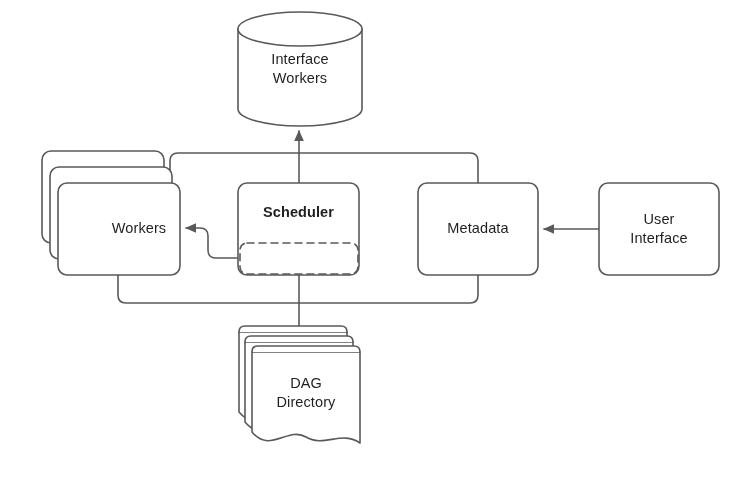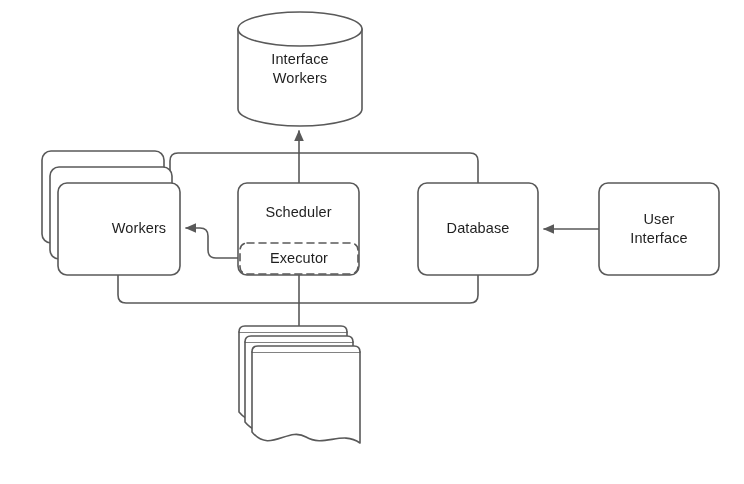--- a/index.html
+++ b/index.html
@@ -115,31 +115,32 @@
 
   <div class="node-label" style="left:238px; top:38px; width:124px; height:62px;">
     <span class="label-line">Interface</span>
     <span class="label-line">Workers</span>
   </div>
 
   <div class="node-label" style="left:58px; top:183px; width:122px; height:92px;margin-left:20px;">
     <span class="label-line">Workers</span>
   </div>
 
-  <div class="node-label" style="left:238px; top:183px; width:121px; height:60px;">
+  <div class="node-label" style="left:238px; top:183px; width:121px; height:60px;font-weight:bold;">
     <span class="label-line">Scheduler</span>
   </div>
 
-  <div class="node-label" style="left:240px; top:243px; width:118px; height:31px;">
-    <span class="label-line">Executor</span>
-  </div>
 
   <div class="node-label" style="left:418px; top:183px; width:120px; height:92px;">
-    <span class="label-line">Database</span>
+    <span class="label-line">Metadata</span>
   </div>
 
   <div class="node-label" style="left:599px; top:183px; width:120px; height:92px;">
     <span class="label-line">User</span>
     <span class="label-line">Interface</span>
   </div>
 
+  <div class="node-label" style="left:252px; top:356px; width:108px; height:74px;">
+    <span class="label-line">DAG</span>
+    <span class="label-line">Directory</span>
+  </div>
 
 </div>
 
 </body></html>

